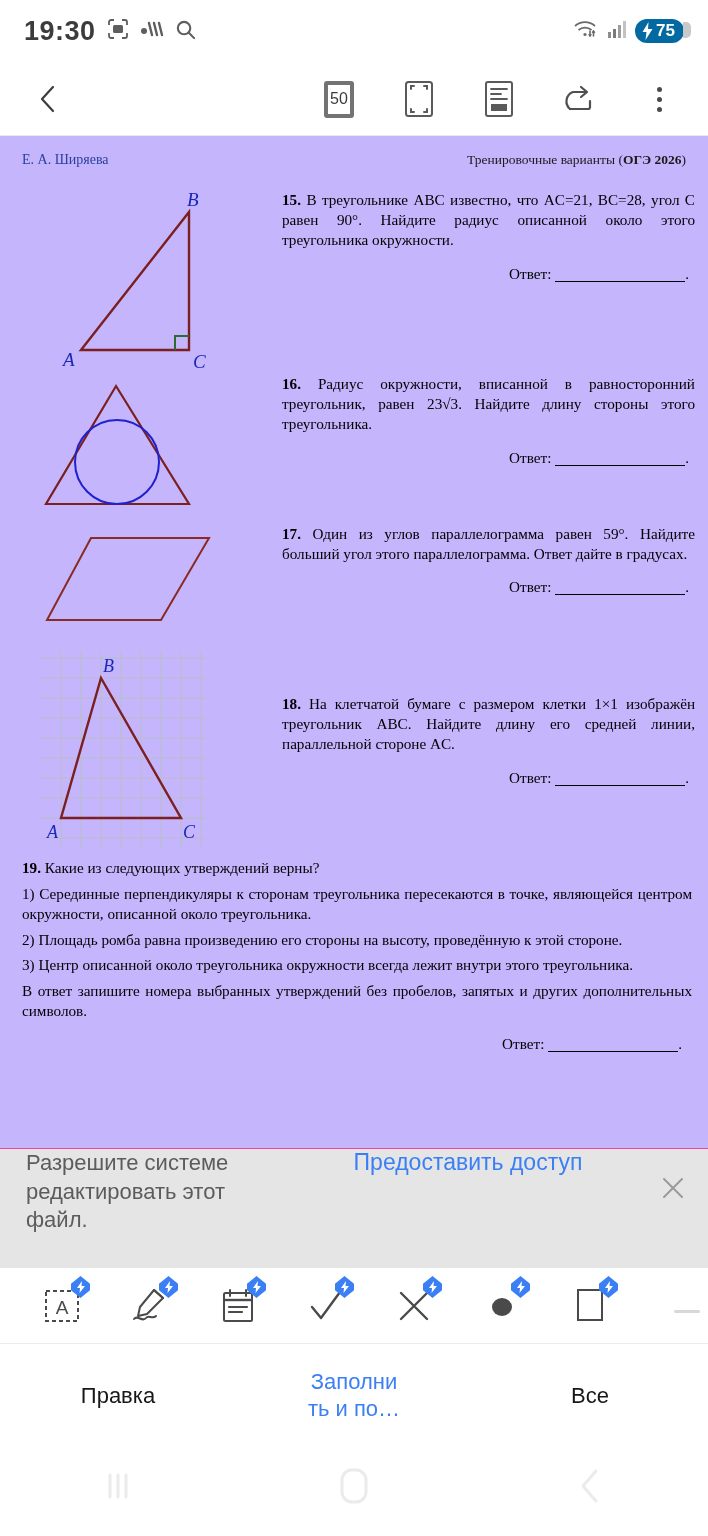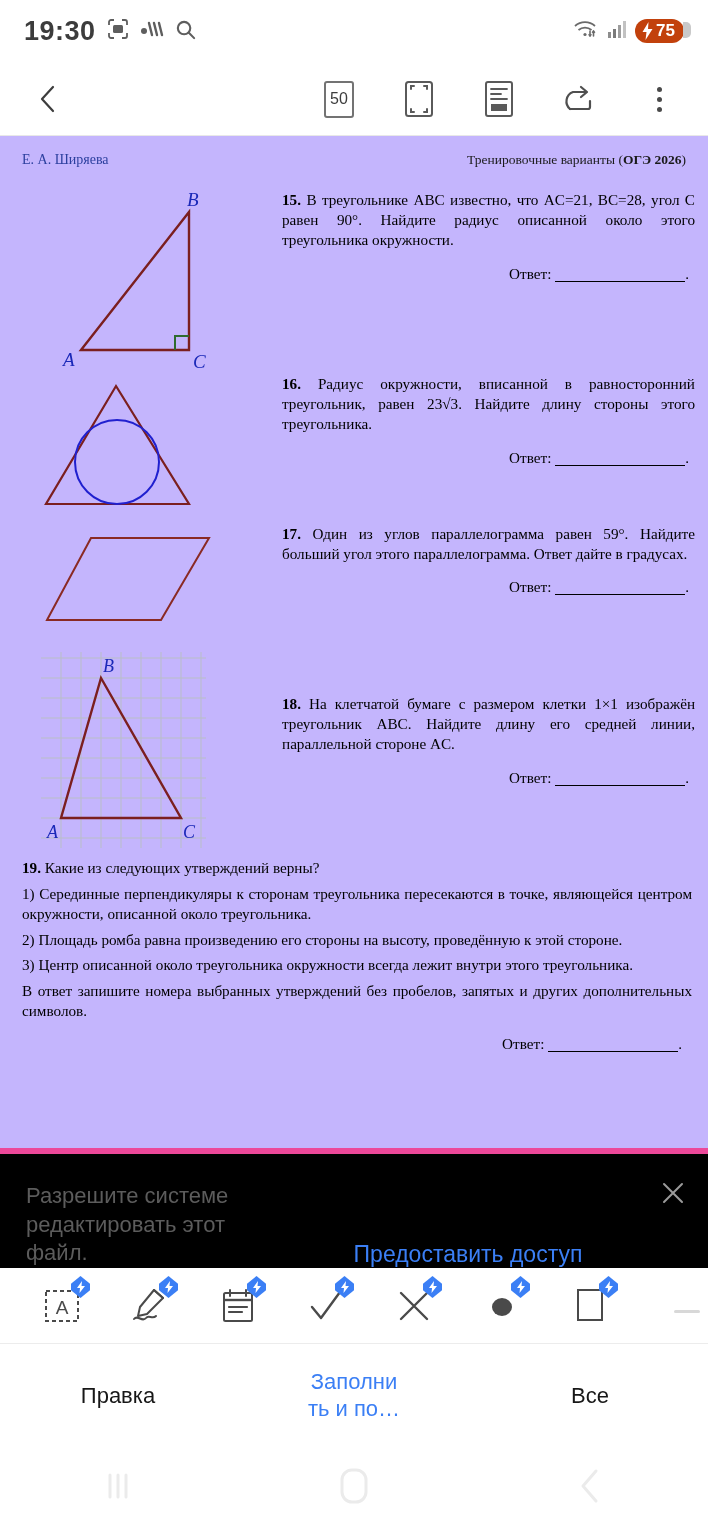--- a/index.html
+++ b/index.html
@@ -15,42 +15,42 @@
   .statusbar {
     height: 62px; background: #fff;
     display: flex; align-items: center; justify-content: space-between;
     padding: 0 24px;
   }
   .sb-left { display:flex; align-items:center; gap:10px; }
   .sb-clock { font-size: 27px; font-weight: 700; color:#3c3c3c; letter-spacing:.5px; }
   .sb-right { display:flex; align-items:center; gap:7px; }
   .batt {
     display:flex; align-items:center; gap:2px;
-    background:#c2410c; color:#fff; border-radius:12px;
+    background:#0369a1; color:#fff; border-radius:12px;
     padding:2px 9px 2px 6px; font-size:17px; font-weight:700;
     position:relative;
   }
   .batt::after{
     content:""; position:absolute; right:-7px; top:3px;
     width:8px; height:16px; background:#c9c9c9; border-radius:0 5px 5px 0;
   }
 
   
   .apptoolbar {
     height: 74px; background:#fff;
     display:flex; align-items:center;
     padding: 0 26px;
     position:relative;
   }
   .tb-back { width:44px; height:44px; display:flex; align-items:center; justify-content:center; }
   .tb-spacer { flex:1; }
   .tb-icons { display:flex; align-items:center; gap:46px; padding-right:6px; }
   .tb-icon { width:34px; height:38px; display:flex; align-items:center; justify-content:center; }
   .pagebox {
-    width:30px; height:37px; border:2px solid #737373; border-radius:3px;
+    width:30px; height:37px; border:4px solid #737373; border-radius:3px;
     display:flex; align-items:center; justify-content:center;
     font-size:16px; color:#3d3d3d; font-weight:500;
   }
   .kebab { display:flex; flex-direction:column; gap:5px; align-items:center; }
   .kebab i { width:5px; height:5px; background:#4a4a4a; border-radius:50%; display:block; }
   .tb-divider { position:absolute; left:0; right:0; bottom:0; height:1px; background:#e8e8e8; }
 
   
   .doc { position:relative; background:#c4b5fd; height: 1012px; overflow:hidden; }
   .doc-head {
@@ -77,23 +77,23 @@
   .p19 {
     padding: 6px 16px 0 22px;
     font-family:"Liberation Serif", serif;
     font-size:15.2px; line-height:1.35; color:#000; text-align:justify;
   }
   .p19 p { margin-bottom: 5px; }
   .p19 .ans { text-align:right; margin-top:12px; padding-right:10px; }
 
   
   .banner {
-    background:#000000; height:120px; position:relative;
-    display:flex; align-items:flex-end; padding: 0 26px;
-    border-top:6px solid #ec4899;
+    background:#e5e5e5; height:120px; position:relative;
+    display:flex; align-items:flex-start; padding: 0 26px;
+    border-top:1px solid #ec4899;
   }
   .banner-text { width:250px; font-size:22px; line-height:1.3; color:#5c5c5c; }
   .banner-action { flex:1; text-align:center; color:#3b7ff5; font-size:23px; padding-right:22px; }
   .banner-close { position:absolute; right:18px; top:22px; width:34px; height:34px;
                   display:flex; align-items:center; justify-content:center; color:#9a9a9a; }
 
   
   .tools {
     height:76px; background:#fff; display:flex; align-items:center;
     padding-left:18px; gap:0; position:relative; overflow:hidden;

